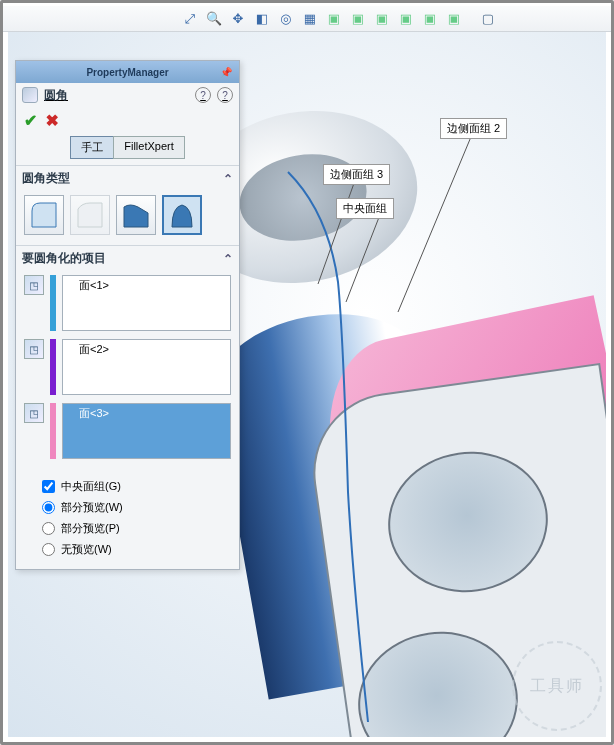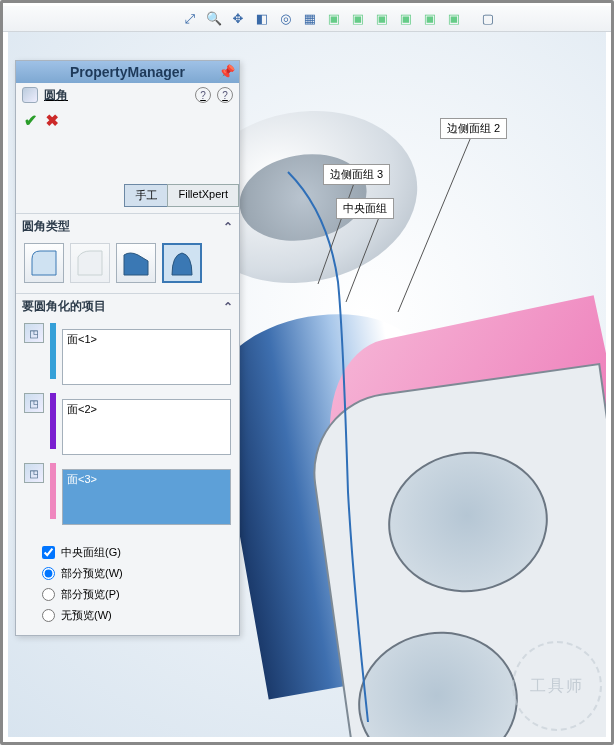--- a/index.html
+++ b/index.html
@@ -107,21 +107,21 @@
     position: absolute; top: 60px; left: 15px;
     width: 225px;
     background: #f3f5f7;
     border: 1px solid #aab4bf;
     box-shadow: 2px 2px 6px rgba(0,0,0,0.15);
   }
   .pm-header {
     background: linear-gradient(#9fc1e6,#7ea8d2);
     height: 22px;
     display: flex; align-items: center; justify-content: center;
-    color: #1e3a5a; font-weight: 600; font-size: 14px;
+    color: #1e3a5a; font-weight: 600; font-size: 10px;
     position: relative;
   }
   .pm-pin {
     position: absolute; right: 4px; top: 3px;
     width: 16px; height: 16px;
     display:inline-flex;align-items:center;justify-content:center;
     cursor:pointer;
   }
   .pm-title-row {
     display: flex; align-items: center;
@@ -132,21 +132,21 @@
     width:16px;height:16px;border:1px solid #888;border-radius:50%;
     display:inline-flex;align-items:center;justify-content:center;
     font-size:10px;color:#557; cursor:pointer;
   }
   .pm-confirm {
     display:flex; gap:8px; padding:4px 8px;
   }
   .ok-icon { color:#2a9d2a; font-size:16px; font-weight:bold; cursor:pointer; }
   .cancel-icon { color:#cc2a2a; font-size:16px; font-weight:bold; cursor:pointer; }
   .mode-tabs {
-    display:flex; justify-content:flex-end; gap:0; padding:2px 0 6px;margin-top:48px;
+    display:flex; justify-content:center; gap:0; padding:2px 0 6px;
   }
   .mode-btn {
     border:1px solid #9aa; padding:3px 10px; background:#e8ecef;
     font-size:11px; cursor:pointer;
   }
   .mode-btn.active { background:#d2e0ee; border-color:#6c88a4; }
   .mode-btn:first-child { border-right:none; }
 
   .section {
     border-top:1px solid #cfd6dd;
@@ -172,21 +172,21 @@
   .sel-row { display:flex; gap:6px; margin-bottom:8px; align-items:flex-start; }
   .sel-cube {
     width:20px;height:20px;border:1px solid #9aa; flex-shrink:0;
     background:linear-gradient(135deg,#cde,#eef);
     display:inline-flex;align-items:center;justify-content:center;
     font-size:10px;color:#357;
   }
   .sel-strip { width:6px; height:56px; flex-shrink:0; }
   .sel-list {
     flex:1; min-height:56px; background:#fff; border:1px solid #a4b0bb;
-    padding:2px 4px; font-size:11px;margin-top:6px;
+    padding:2px 16px; font-size:11px;
   }
   .sel-list.selected { background:#5da0d8; color:#fff; }
   .c-blue { background:#35a0d8; }
   .c-purple { background:#7a1ed0; }
   .c-pink { background:#ef87bf; }
 
   .opt-block { padding:4px 10px 12px 26px; display:flex; flex-direction:column; gap:6px; }
   .chk-row, .rad-row { display:flex; align-items:center; gap:6px; font-size:11px; }
   .rad-row input, .chk-row input { margin:0; }
 

